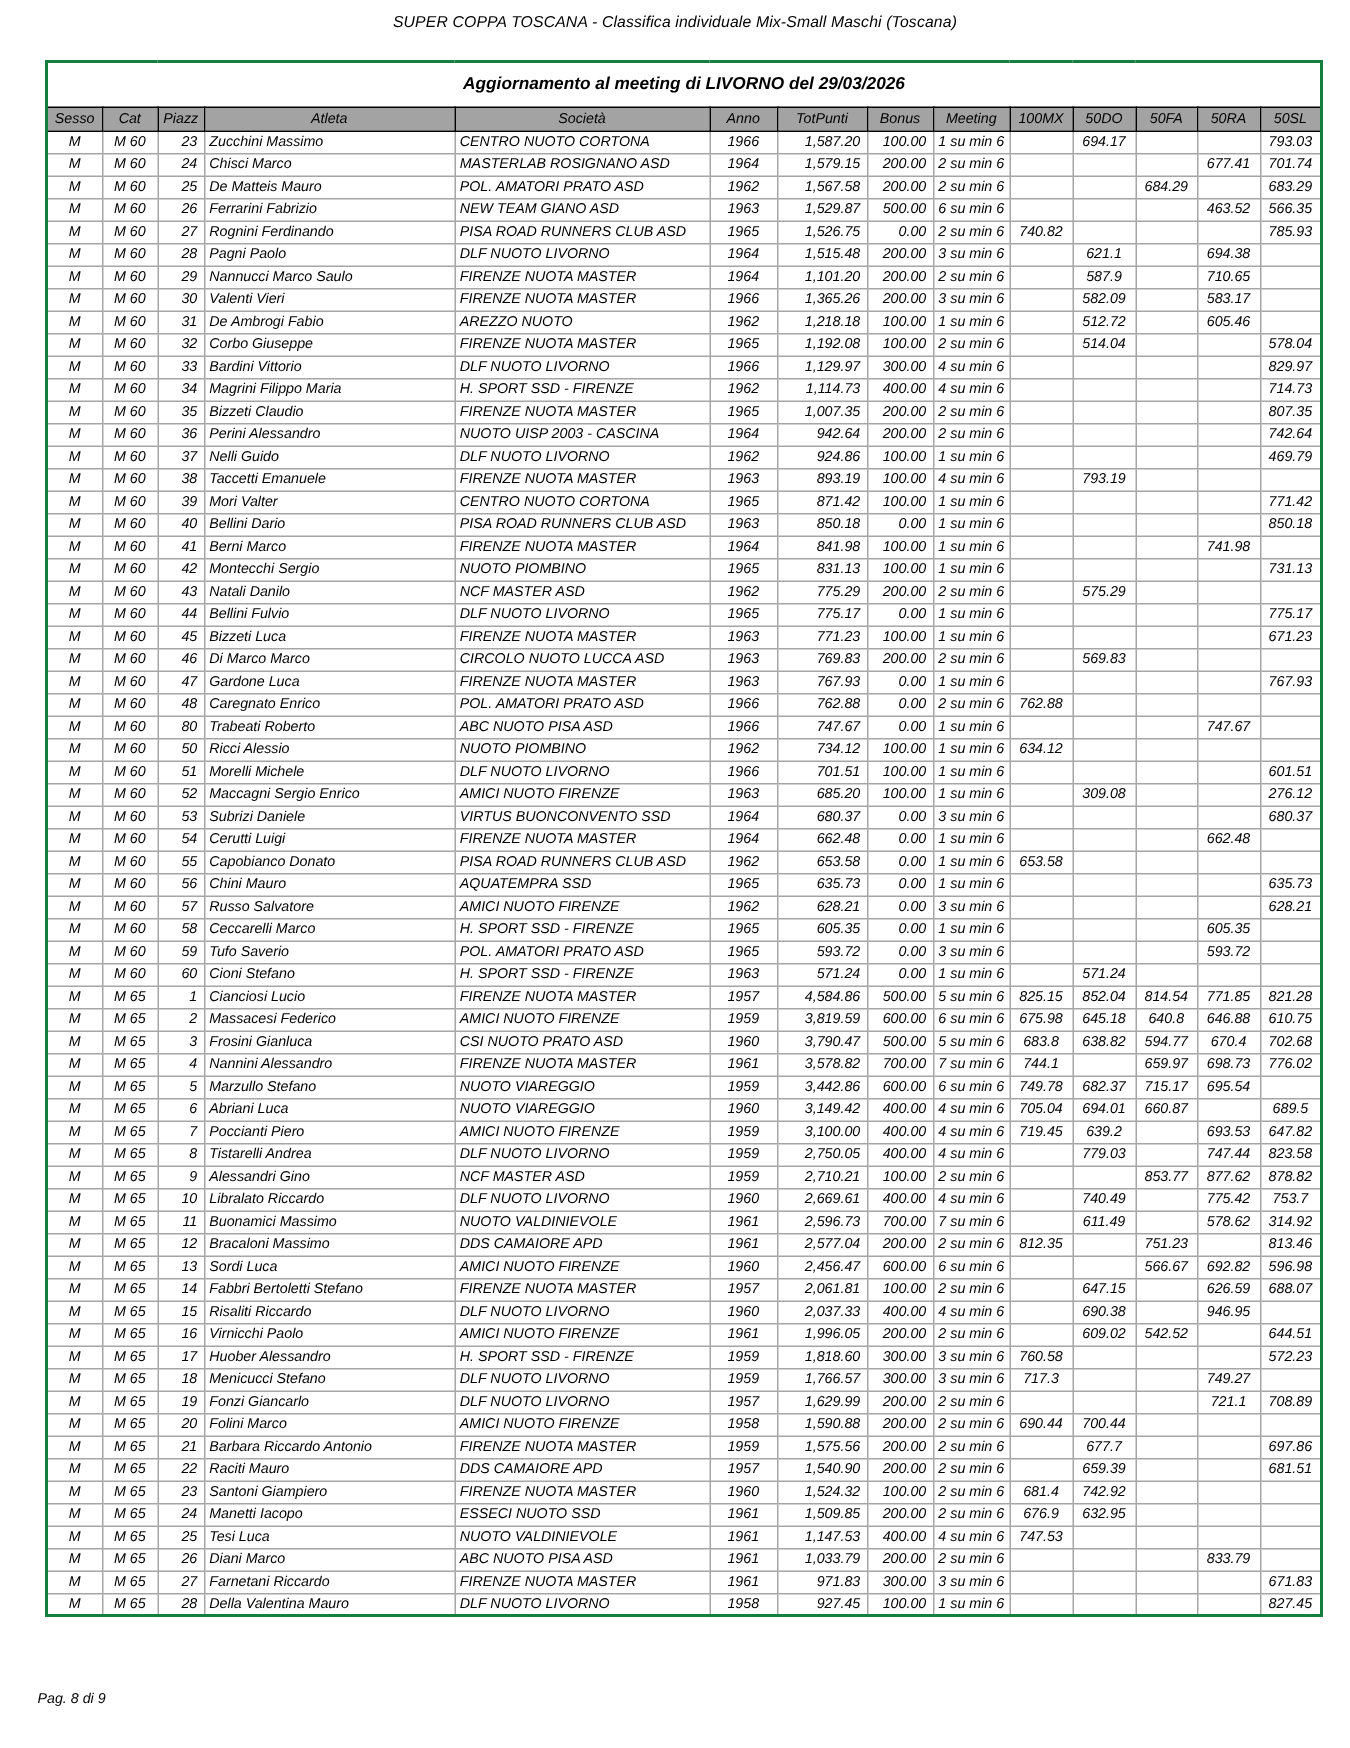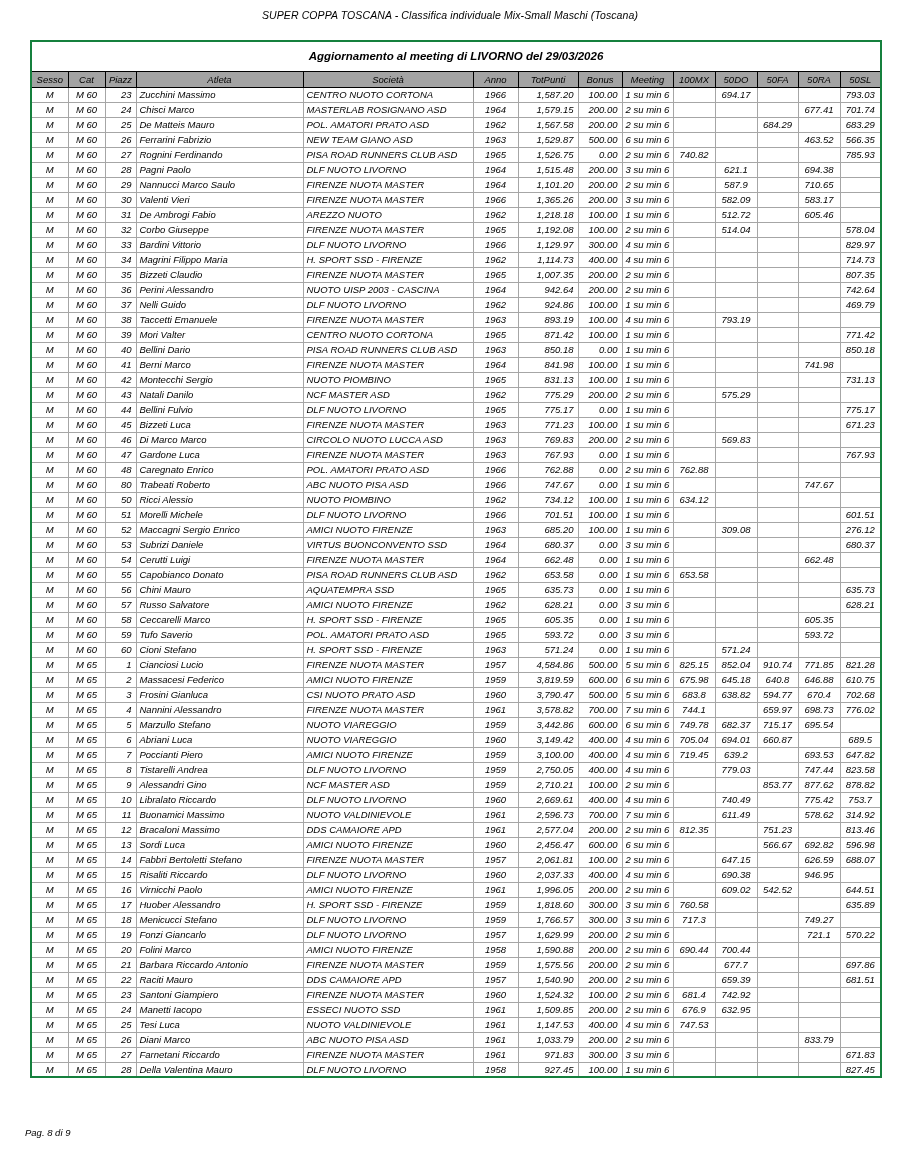--- a/index.html
+++ b/index.html
@@ -724,21 +724,21 @@
           <td class="cell al-c">M 65</td>
           <td class="cell al-r">1</td>
           <td class="cell al-l">Cianciosi Lucio</td>
           <td class="cell al-l">FIRENZE NUOTA MASTER</td>
           <td class="cell al-c">1957</td>
           <td class="cell al-r">4,584.86</td>
           <td class="cell al-r">500.00</td>
           <td class="cell al-c">5 su min 6</td>
           <td class="cell al-c">825.15</td>
           <td class="cell al-c">852.04</td>
-          <td class="cell al-c">910.74</td>
+          <td class="cell al-c">814.54</td>
           <td class="cell al-c">771.85</td>
           <td class="cell al-c">821.28</td>
         </tr>
         <tr>
           <td class="cell al-c">M</td>
           <td class="cell al-c">M 65</td>
           <td class="cell al-r">2</td>
           <td class="cell al-l">Massacesi Federico</td>
           <td class="cell al-l">AMICI NUOTO FIRENZE</td>
           <td class="cell al-c">1959</td>
@@ -982,21 +982,21 @@
           <td class="cell al-l">Huober Alessandro</td>
           <td class="cell al-l">H. SPORT SSD - FIRENZE</td>
           <td class="cell al-c">1959</td>
           <td class="cell al-r">1,818.60</td>
           <td class="cell al-r">300.00</td>
           <td class="cell al-c">3 su min 6</td>
           <td class="cell al-c">760.58</td>
           <td class="cell al-c"></td>
           <td class="cell al-c"></td>
           <td class="cell al-c"></td>
-          <td class="cell al-c">635.89</td>
+          <td class="cell al-c">572.23</td>
         </tr>
         <tr>
           <td class="cell al-c">M</td>
           <td class="cell al-c">M 65</td>
           <td class="cell al-r">18</td>
           <td class="cell al-l">Menicucci Stefano</td>
           <td class="cell al-l">DLF NUOTO LIVORNO</td>
           <td class="cell al-c">1959</td>
           <td class="cell al-r">1,766.57</td>
           <td class="cell al-r">300.00</td>
@@ -1014,21 +1014,21 @@
           <td class="cell al-l">Fonzi Giancarlo</td>
           <td class="cell al-l">DLF NUOTO LIVORNO</td>
           <td class="cell al-c">1957</td>
           <td class="cell al-r">1,629.99</td>
           <td class="cell al-r">200.00</td>
           <td class="cell al-c">2 su min 6</td>
           <td class="cell al-c"></td>
           <td class="cell al-c"></td>
           <td class="cell al-c"></td>
           <td class="cell al-c">721.1</td>
-          <td class="cell al-c">570.22</td>
+          <td class="cell al-c">708.89</td>
         </tr>
         <tr>
           <td class="cell al-c">M</td>
           <td class="cell al-c">M 65</td>
           <td class="cell al-r">20</td>
           <td class="cell al-l">Folini Marco</td>
           <td class="cell al-l">AMICI NUOTO FIRENZE</td>
           <td class="cell al-c">1958</td>
           <td class="cell al-r">1,590.88</td>
           <td class="cell al-r">200.00</td>

